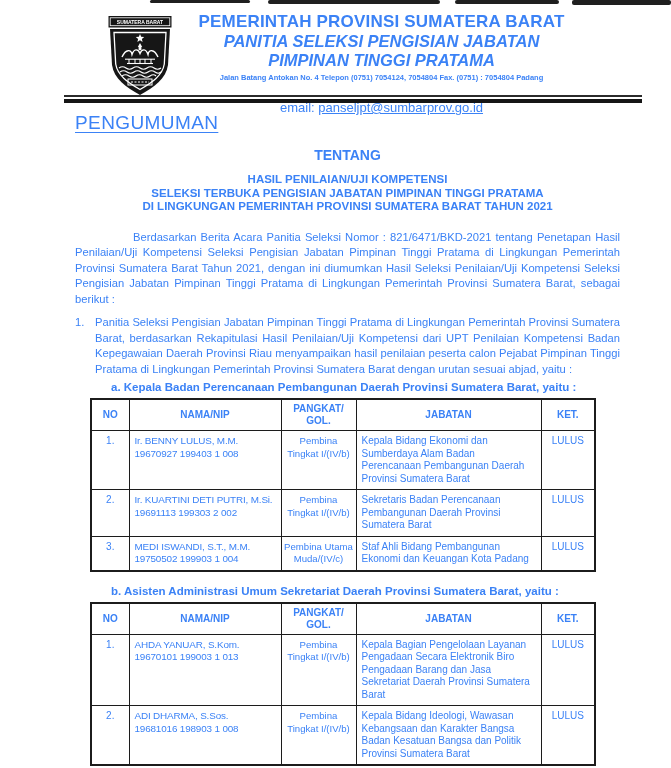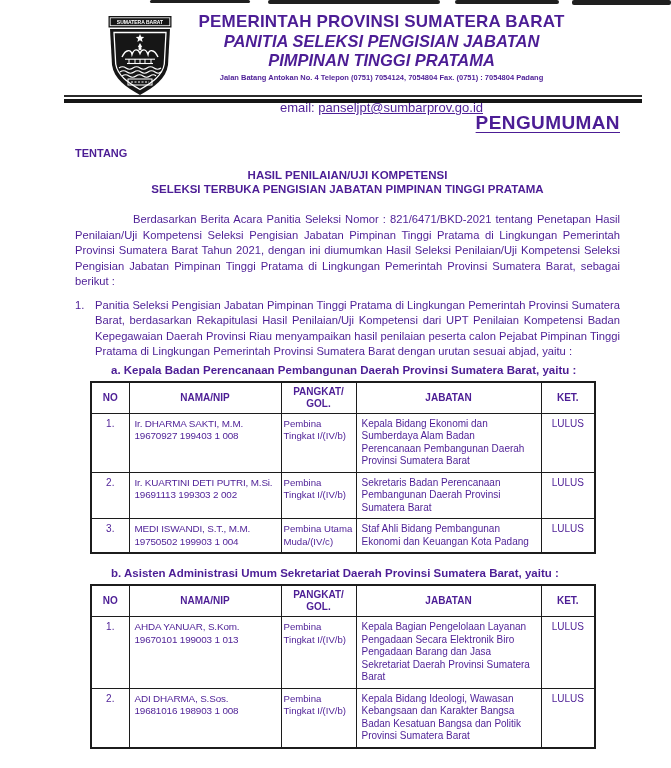--- a/index.html
+++ b/index.html
@@ -1,18 +1,18 @@
 <!DOCTYPE html>
 <html><head>
 <meta charset="utf-8">
 <style>
   html,body{margin:0;padding:0;background:#e8e8e8;}
   .page{
     position:relative;width:671px;height:768px;background:#ffffff;
-    font-family:"Liberation Sans",sans-serif;color:#4c1d95;overflow:hidden;
+    font-family:"Liberation Sans",sans-serif;color:#3b82f6;overflow:hidden;
     margin:0 auto;
   }
   
   .artifact{position:absolute;top:0;height:4px;background:#1f1f1f;border-radius:2px;}
   .a1{left:150px;width:100px;height:3px;}
   .a2{left:268px;width:172px;}
   .a3{left:455px;width:104px;}
   .a4{left:572px;width:99px;height:5px;}
 
   
@@ -22,42 +22,42 @@
   .lh2,.lh3{font-size:16.5px;font-weight:bold;white-space:nowrap;font-style:italic;}
   .addr{font-size:7.5px;font-weight:bold;margin-top:3px;white-space:nowrap;}
   .email-line{font-size:13px;font-weight:normal;margin-top:18px;}
   .email-line .mail{text-decoration:underline;}
   .rule{position:absolute;left:64px;width:578px;top:95px;}
   .rule .r1{height:2px;background:#2b2b2b;}
   .rule .r2{height:3.5px;background:#161616;margin-top:2px;}
 
   
   main{display:block;padding:112px 51px 0 75px;}
-  .pengumuman{font-size:19px;font-weight:bold;text-align:right;margin:0;
+  .pengumuman{font-size:19px;font-weight:normal;text-align:left;margin:0;
     text-decoration:underline;text-underline-offset:3px;letter-spacing:.4px;}
   .nomor{text-align:center;font-size:11.5px;margin-top:2px;}
-  .tentang{font-size:11px;font-weight:bold;margin-top:13px;}
+  .tentang{text-align:center;font-size:14px;font-weight:bold;margin-top:13px;}
   .subject{text-align:center;font-size:11.5px;font-weight:bold;margin-top:10px;line-height:13.5px;}
   .opening{font-size:11.2px;line-height:15.5px;text-align:justify;text-indent:58px;margin:16px 0 0 0;}
   .item{display:flex;margin-top:8px;}
   .item-num{width:20px;font-size:11.2px;line-height:15.5px;}
   .item-text{flex:1;font-size:11.2px;line-height:15.5px;text-align:justify;}
   .sec-heading{margin:13px 0 0 36px;font-size:11.5px;font-weight:bold;}
   .sec-heading.first{margin-top:4px;}
 
   
   table.roster{border-collapse:collapse;margin:5px 0 0 15px;width:504px;table-layout:fixed;
     font-size:10px;border:2px solid #1c1c1c;}
   table.roster th,table.roster td{border:1.5px solid #1c1c1c;}
   th{font-size:10px;font-weight:bold;text-align:center;vertical-align:middle;
     padding:3px 2px;line-height:12px;}
   td{vertical-align:top;padding:4px 5px 4px 5px;line-height:12.5px;}
   .c-no{text-align:center;}
   .c-nama{letter-spacing:-.15px;font-size:9.9px;}
-  .c-pangkat{text-align:left;font-size:9.6px;padding-left:2px;padding-right:2px;}
+  .c-pangkat{text-align:center;font-size:9.6px;padding-left:2px;padding-right:2px;}
   .c-ket{text-align:center;}
 </style>
 </head>
 <body>
 
 <div class="page">
 
   <div class="artifact a1"></div>
   <div class="artifact a2"></div>
   <div class="artifact a3"></div>
@@ -104,20 +104,21 @@
     <div class="r1"></div>
       <div class="r2"></div>
   </div>
 
   <main>
     <h1 class="pengumuman">PENGUMUMAN</h1>
     <div class="tentang">TENTANG</div>
     <div class="subject">
       <div>HASIL PENILAIAN/UJI KOMPETENSI</div>
       <div>SELEKSI TERBUKA PENGISIAN JABATAN PIMPINAN TINGGI PRATAMA</div>
+      <div>DI LINGKUNGAN PEMERINTAH PROVINSI SUMATERA BARAT TAHUN 2021</div>
     </div>
 
     <p class="opening">Berdasarkan Berita Acara Panitia Seleksi Nomor : 821/6471/BKD-2021 tentang Penetapan Hasil Penilaian/Uji Kompetensi Seleksi Pengisian Jabatan Pimpinan Tinggi Pratama di Lingkungan Pemerintah Provinsi Sumatera Barat Tahun 2021, dengan ini diumumkan Hasil Seleksi Penilaian/Uji Kompetensi Seleksi Pengisian Jabatan Pimpinan Tinggi Pratama di Lingkungan Pemerintah Provinsi Sumatera Barat, sebagai berikut :</p>
 
     <div class="item">
       <div class="item-num">1.</div>
       <div class="item-text">Panitia Seleksi Pengisian Jabatan Pimpinan Tinggi Pratama di Lingkungan Pemerintah Provinsi Sumatera Barat, berdasarkan Rekapitulasi Hasil Penilaian/Uji Kompetensi dari UPT Penilaian Kompetensi Badan Kepegawaian Daerah Provinsi Riau menyampaikan hasil penilaian peserta calon Pejabat Pimpinan Tinggi Pratama di Lingkungan Pemerintah Provinsi Sumatera Barat dengan urutan sesuai abjad, yaitu :</div>
     </div>
 
     <div class="sec-heading first">
@@ -138,21 +139,21 @@
           <th>NAMA/NIP</th>
           <th>PANGKAT/ GOL.</th>
           <th>JABATAN</th>
           <th>KET.</th>
         </tr>
       </thead>
       <tbody>
         <tr>
           <td class="c-no">1.</td>
           <td class="c-nama">
-            <div>Ir. DHARMA SAKTI, M.M.</div>
+            <div>Ir. BENNY LULUS, M.M.</div>
             <div>19670927 199403 1 008</div>
           </td>
           <td class="c-pangkat">Pembina Tingkat I/(IV/b)</td>
           <td class="c-jabatan">Kepala Bidang Ekonomi dan Sumberdaya Alam Badan Perencanaan Pembangunan Daerah Provinsi Sumatera Barat</td>
           <td class="c-ket">LULUS</td>
         </tr>
         <tr>
           <td class="c-no">2.</td>
           <td class="c-nama">
             <div>Ir. KUARTINI DETI PUTRI, M.Si.</div>

